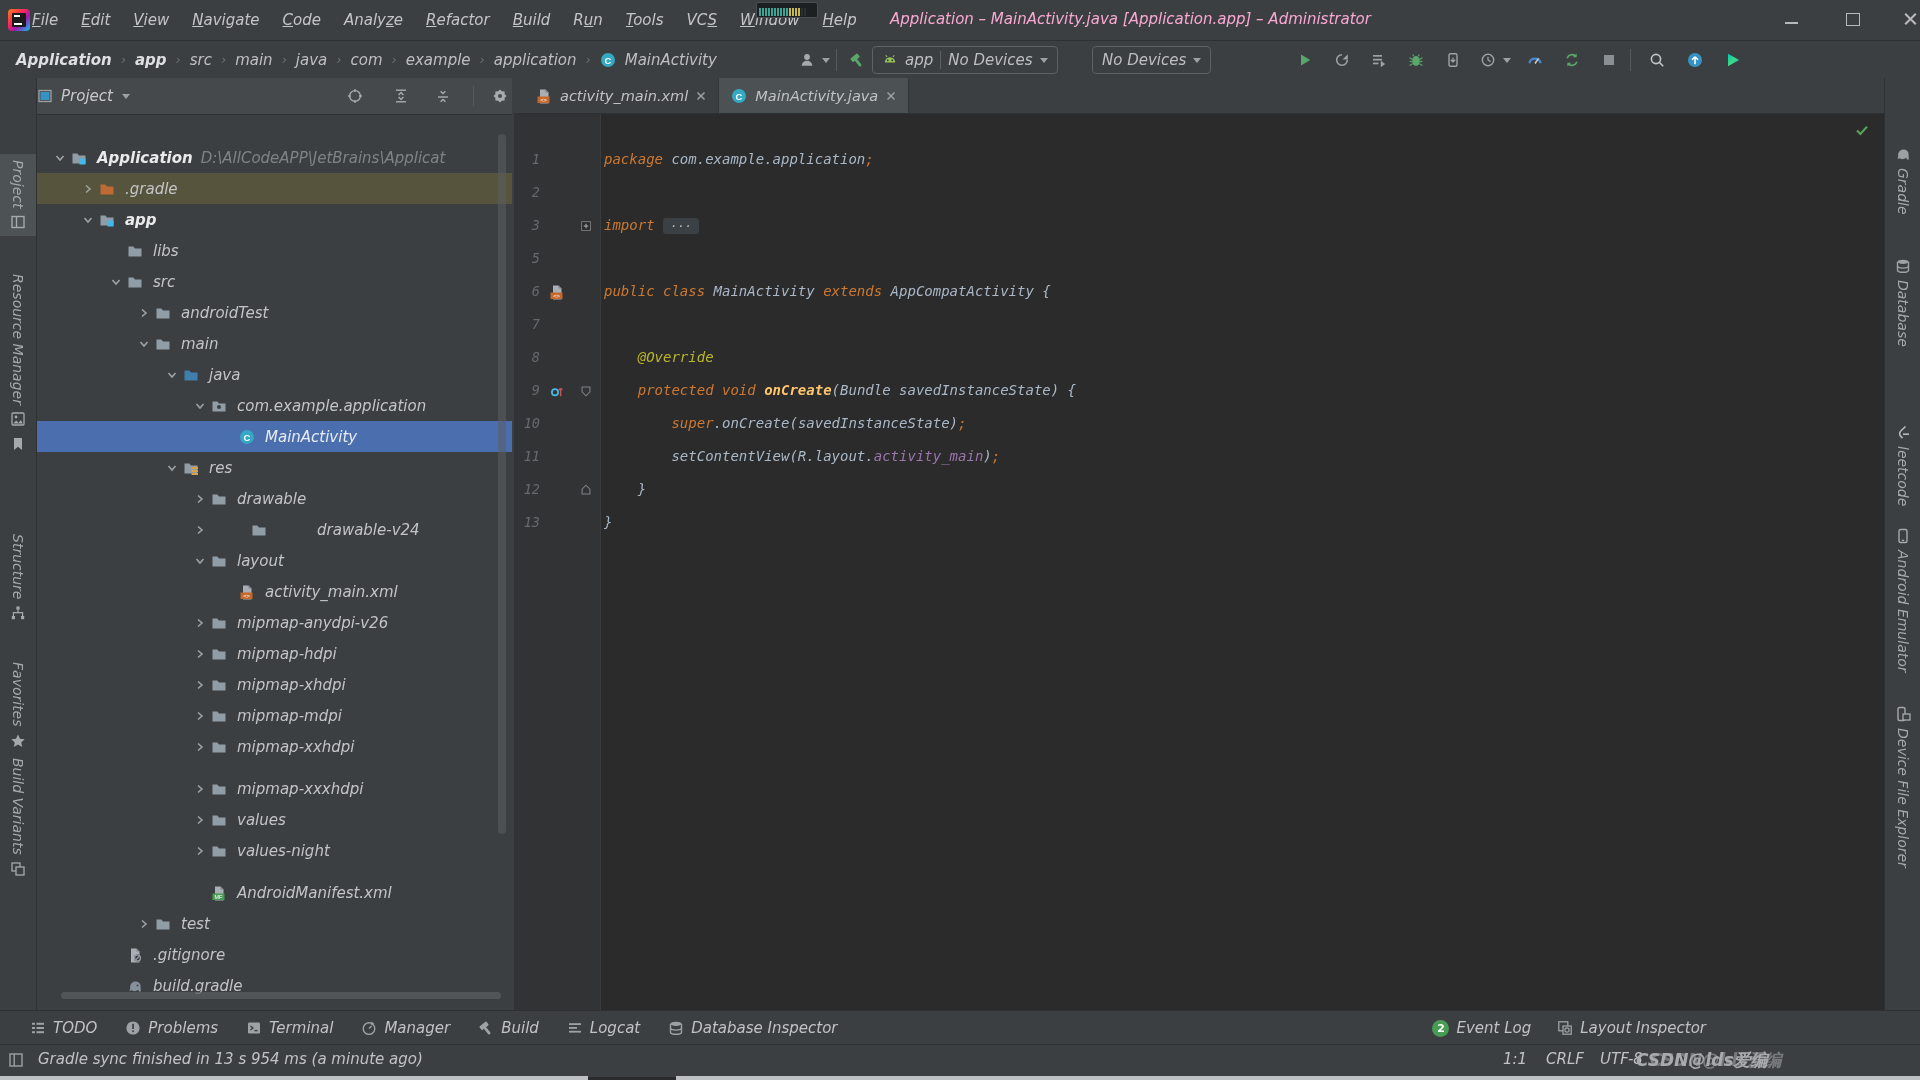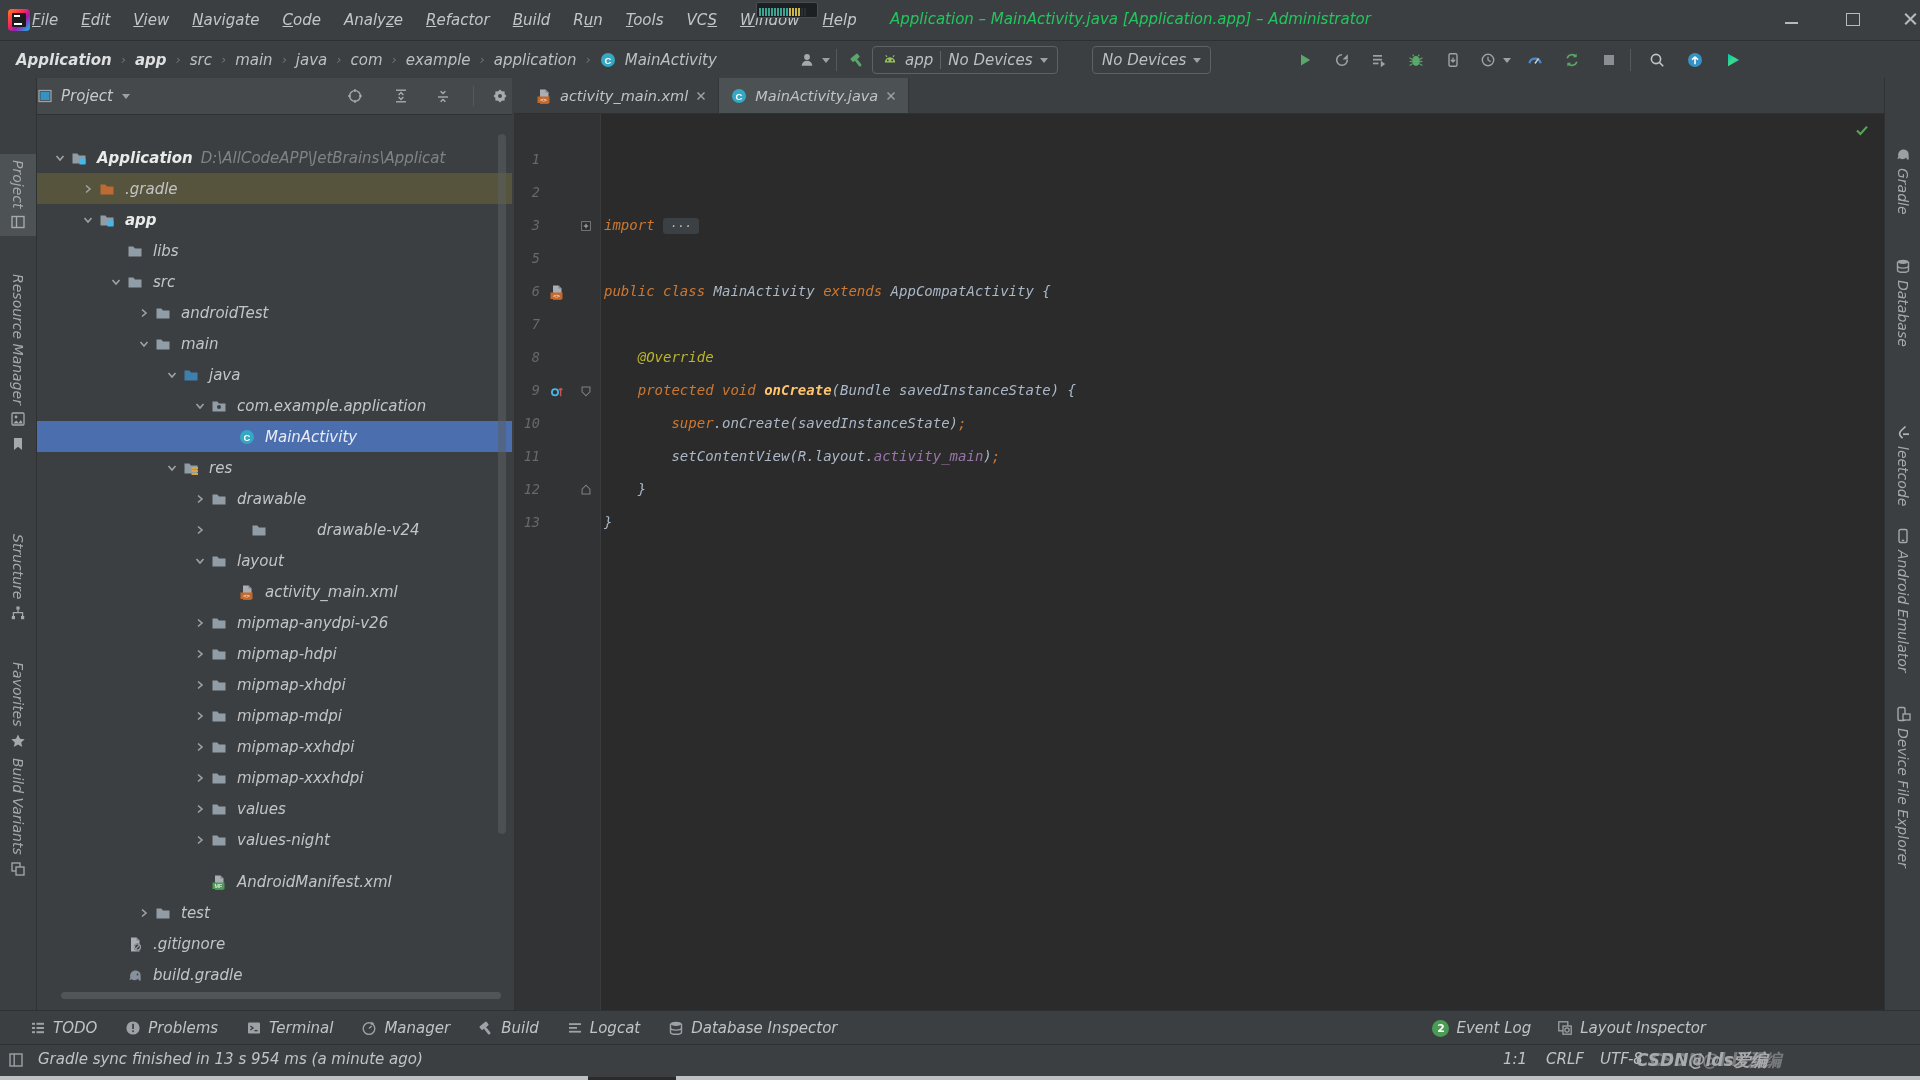--- a/index.html
+++ b/index.html
@@ -12,21 +12,21 @@
   #titlebar{position:absolute;left:0;top:0;width:1920px;height:40px;background:#3C3F41;border-bottom:1px solid #2E3133;}
   #logo{position:absolute;left:8px;top:9px;width:22px;height:22px;border-radius:4px;
         background:linear-gradient(135deg,#FC801D 0%,#FE2857 38%,#9E1CAC 62%,#07C3F2 100%);}
   #logo .bars{position:absolute;left:4px;top:4px;width:14px;height:14px;background:#1b1b1b;border-radius:1px;}
   #logo .bars i{position:absolute;left:2px;top:2px;width:6px;height:2px;background:#fff;}
   #logo .bars b{position:absolute;left:2px;bottom:2px;width:8px;height:2px;background:#fff;}
   #menubar{position:absolute;left:32px;top:0;height:40px;display:flex;align-items:center;gap:23px;font-size:15px;color:#C3C5C7;}
   .menu-item{cursor:default;white-space:nowrap;}
   #meter{position:absolute;left:756px;top:2px;width:56px;height:12px;background:#1C2022;border:1px solid #4A4E50;border-radius:2px;display:flex;align-items:flex-end;gap:1px;padding:1px 2px;}
   #meter i{width:2px;height:8px;}
-  #win-title{position:absolute;left:890px;top:10px;font-size:15px;color:#22c55e;white-space:nowrap;}
+  #win-title{position:absolute;left:890px;top:10px;font-size:15px;color:#f9a8d4;white-space:nowrap;}
   .winbtn{position:absolute;top:8px;width:26px;height:24px;color:#B7B9BB;}
   .winbtn .mini{position:absolute;left:6px;top:14px;width:13px;height:2px;background:#B7B9BB;}
   .winbtn .maxi{position:absolute;left:6px;top:5px;width:12px;height:11px;border:1.5px solid #B7B9BB;}
   .winbtn .cls1,.winbtn .cls2{position:absolute;left:5px;top:10px;width:15px;height:2px;background:#B7B9BB;}
   .winbtn .cls1{transform:rotate(45deg);} .winbtn .cls2{transform:rotate(-45deg);}
   
   #toolbar{position:absolute;left:0;top:41px;width:1920px;height:37px;background:#3C3F41;border-bottom:1px solid #2E3133;}
   #crumbs{position:absolute;left:16px;top:0;height:37px;display:flex;align-items:center;gap:9px;font-size:15px;color:#BDBFC1;}
   .crumb-sep{color:#6E7376;font-size:13px;}
   .crumb.bold{font-weight:bold;color:#DEDFE0;}
@@ -670,21 +670,21 @@
                 <polyline points="6,4.5 10,8 6,11.5" stroke="#9DA2A6" stroke-width="1.6"></polyline>
               </svg>
             </span>
             <span class="ticon">
               <svg width="16" height="16" viewBox="0 0 16 16" fill="none" xmlns="http://www.w3.org/2000/svg">
                 <path d="M1.5 13.5v-10h4.8l1.7 2h6.5v8z" fill="#909CA6"></path>
               </svg>
             </span>
             <span class="tlabel">mipmap-xxhdpi</span>
           </div>
-          <div class="trow" style="padding-left: 152px;">
+          <div class="trow" style="padding-left: 152px; margin-top: 11px;">
             <span class="chev">
               <svg width="16" height="16" viewBox="0 0 16 16" fill="none" xmlns="http://www.w3.org/2000/svg">
                 <polyline points="6,4.5 10,8 6,11.5" stroke="#9DA2A6" stroke-width="1.6"></polyline>
               </svg>
             </span>
             <span class="ticon">
               <svg width="16" height="16" viewBox="0 0 16 16" fill="none" xmlns="http://www.w3.org/2000/svg">
                 <path d="M1.5 13.5v-10h4.8l1.7 2h6.5v8z" fill="#909CA6"></path>
               </svg>
             </span>
@@ -795,21 +795,21 @@
             </span>
             <span>MainActivity.java</span>
             <svg width="10" height="10" viewBox="0 0 10 10">
               <line x1="1.5" y1="1.5" x2="8.5" y2="8.5" stroke="#9DA2A6" stroke-width="1.4"></line>
               <line x1="8.5" y1="1.5" x2="1.5" y2="8.5" stroke="#9DA2A6" stroke-width="1.4"></line>
             </svg>
           </div>
         </div>
       <div id="gutterbg"></div>
       <div id="code">
-          <div class="eline"><span class="lnum">1</span><span class="gic"></span><span class="gfold"></span></div>
+          <div class="eline"><span class="lnum">1</span><span class="gic"></span><span class="gfold"></span><span class="lcode"><span class="k">package </span><span class="d">com.example.application</span><span class="k">;</span></span></div>
           <div class="eline"><span class="lnum">2</span><span class="gic"></span><span class="gfold"></span><span class="lcode"></span></div>
           <div class="eline"><span class="lnum">3</span><span class="gic"></span><span class="gfold"><svg width="14" height="14" viewBox="0 0 16 16" fill="none" xmlns="http://www.w3.org/2000/svg">
                 <rect x="3" y="3" width="10" height="10" fill="#2B2B2B" stroke="#7F8386"></rect>
                 <line x1="5.4" y1="8" x2="10.6" y2="8" stroke="#AEB2B5" stroke-width="1.2"></line>
                 <line x1="8" y1="5.4" x2="8" y2="10.6" stroke="#AEB2B5" stroke-width="1.2"></line>
               </svg></span><span class="lcode"><span class="k">import </span><span class="f">···</span></span></div>
           <div class="eline"><span class="lnum">5</span><span class="gic"></span><span class="gfold"></span><span class="lcode"></span></div>
           <div class="eline"><span class="lnum">6</span><span class="gic"><svg width="16" height="16" viewBox="0 0 16 16" fill="none" xmlns="http://www.w3.org/2000/svg">
                 <path d="M4 1.5h5.5l3 3v11H4z" fill="#A9AFB5"></path>
                 <path d="M9.5 1.5l3 3h-3z" fill="#7E8488"></path>

